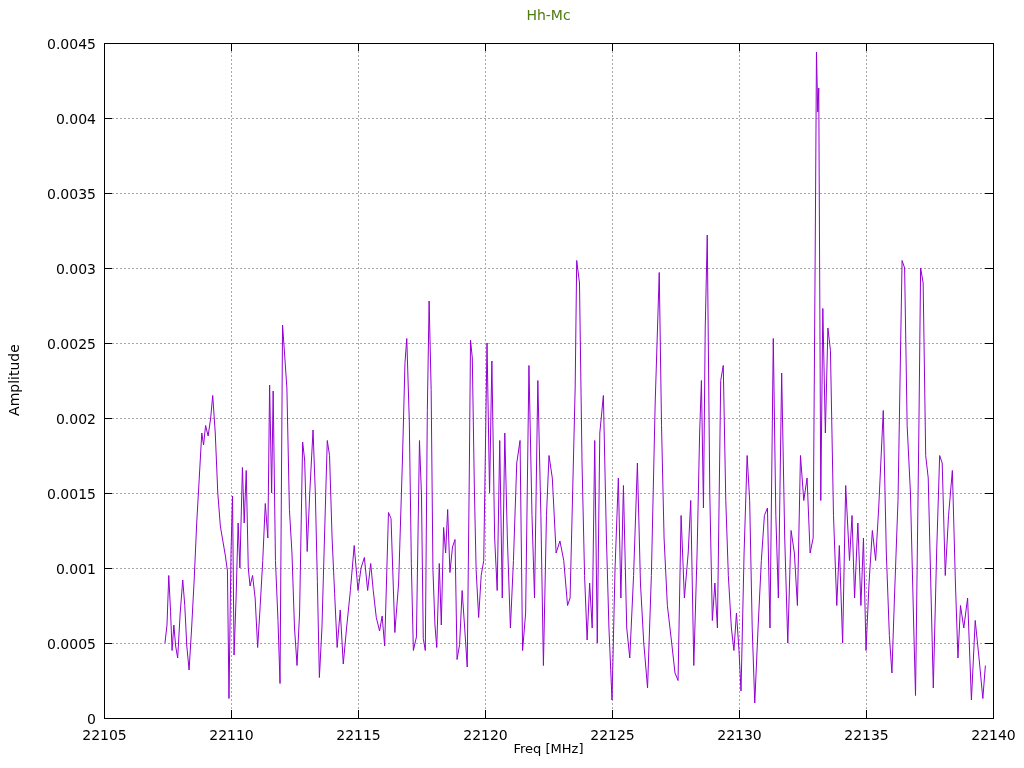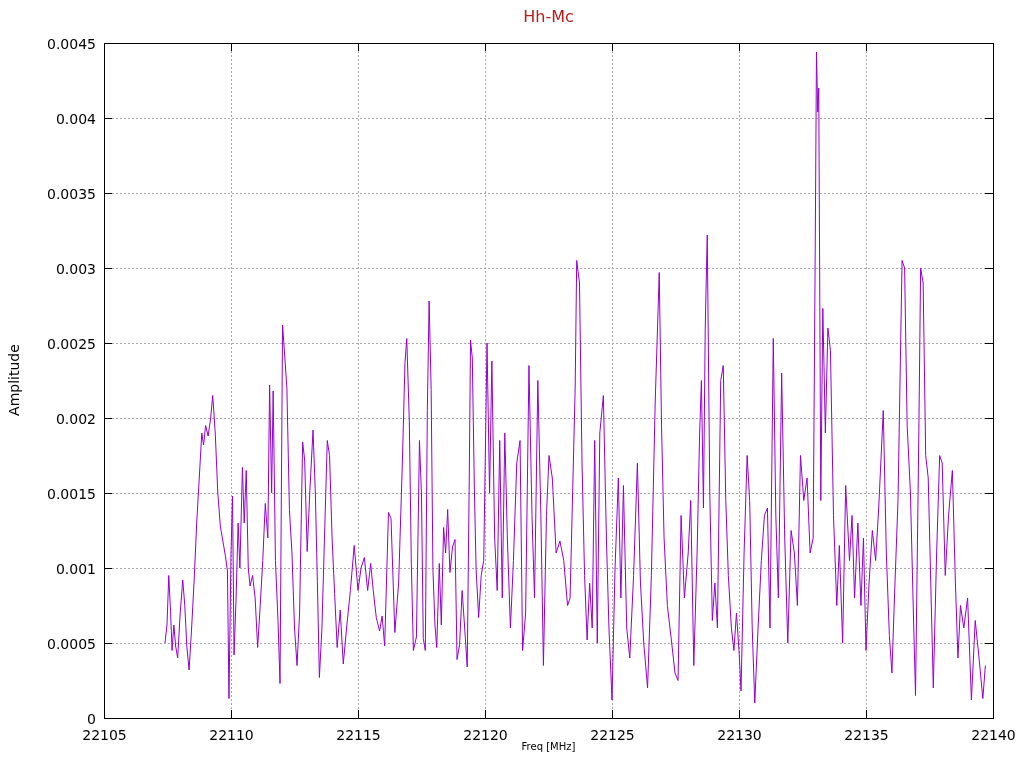--- a/index.html
+++ b/index.html
@@ -1,22 +1,22 @@
 <!DOCTYPE html>
 <html><head>
 <meta charset="utf-8">
 <style>
   html,body{margin:0;padding:0;background:#ffffff;}
   #figure{position:relative;width:1024px;height:768px;background:#ffffff;
           font-family:"DejaVu Sans","Liberation Sans",sans-serif;color:#000;}
   #chart-svg{position:absolute;left:0;top:0;}
   .chart-title{position:absolute;left:104px;top:7px;width:889px;text-align:center;
-               font-size:16px;color:#b91c1c;}
+               font-size:14px;color:#4d7c0f;}
   .x-axis-title{position:absolute;left:104px;top:741px;width:889px;text-align:center;
-                font-size:10px;color:#000;}
+                font-size:13px;color:#000;}
   .y-axis-title{position:absolute;left:-44px;top:370px;width:120px;height:20px;
                 text-align:center;font-size:14px;color:#000;
                 transform:rotate(-90deg);}
   text.ticklab{font-family:"DejaVu Sans","Liberation Sans",sans-serif;font-size:14px;fill:#000;}
 </style>
 </head>
 <body>
 
 <div id="figure">
   <svg id="chart-svg" width="1024" height="768">

